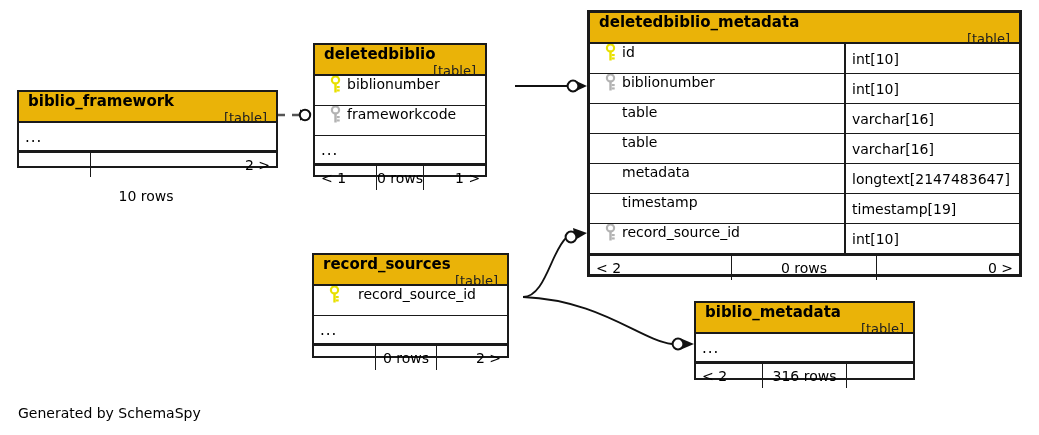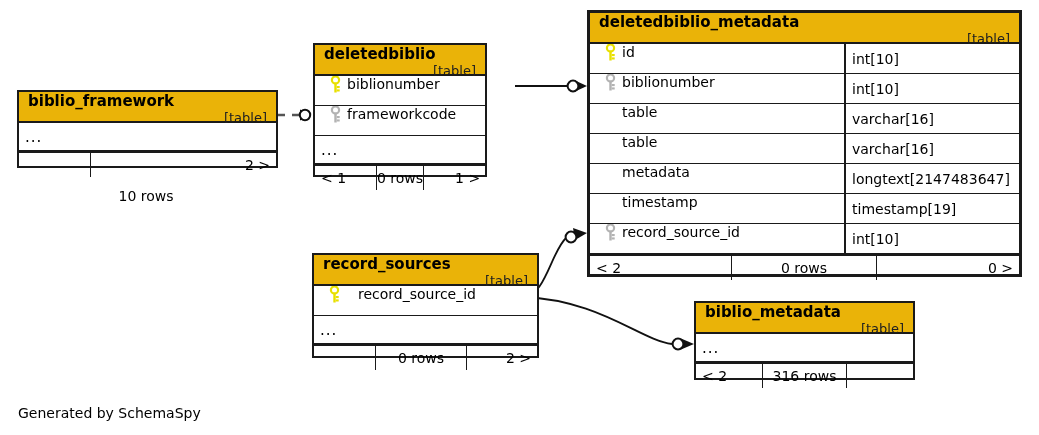--- a/index.html
+++ b/index.html
@@ -307,21 +307,21 @@
       <div class="cell-type" style="flex:0 0 175px;">int[10]</div>
     </div>
 
     <div class="foot">
       <div class="foot-cell foot-left" style="flex:0 0 142px;">&lt; 2</div>
       <div class="foot-cell foot-mid" style="flex:1 1 auto;">0 rows</div>
       <div class="foot-cell foot-right" style="flex:0 0 142px;">0 &gt;</div>
     </div>
   </div>
 
-  <div class="tbl" style="left:312px; top:253px; width:227px; height:105px;">
+  <div class="tbl" style="left:312px; top:253px; width:197px; height:105px;">
     <div class="tbl-head">
       <span class="tbl-name">record_sources</span>
       <span class="tbl-kind">[table]</span>
     </div>
 
     <div class="row">
       <div class="cell-name">
         <span class="keyslot">
           <svg class="keyicon" width="11" height="17" viewBox="0 0 11 17">
             <circle cx="5.5" cy="4" r="3.6" fill="none" stroke="#e8e000" stroke-width="2.2"></circle>

